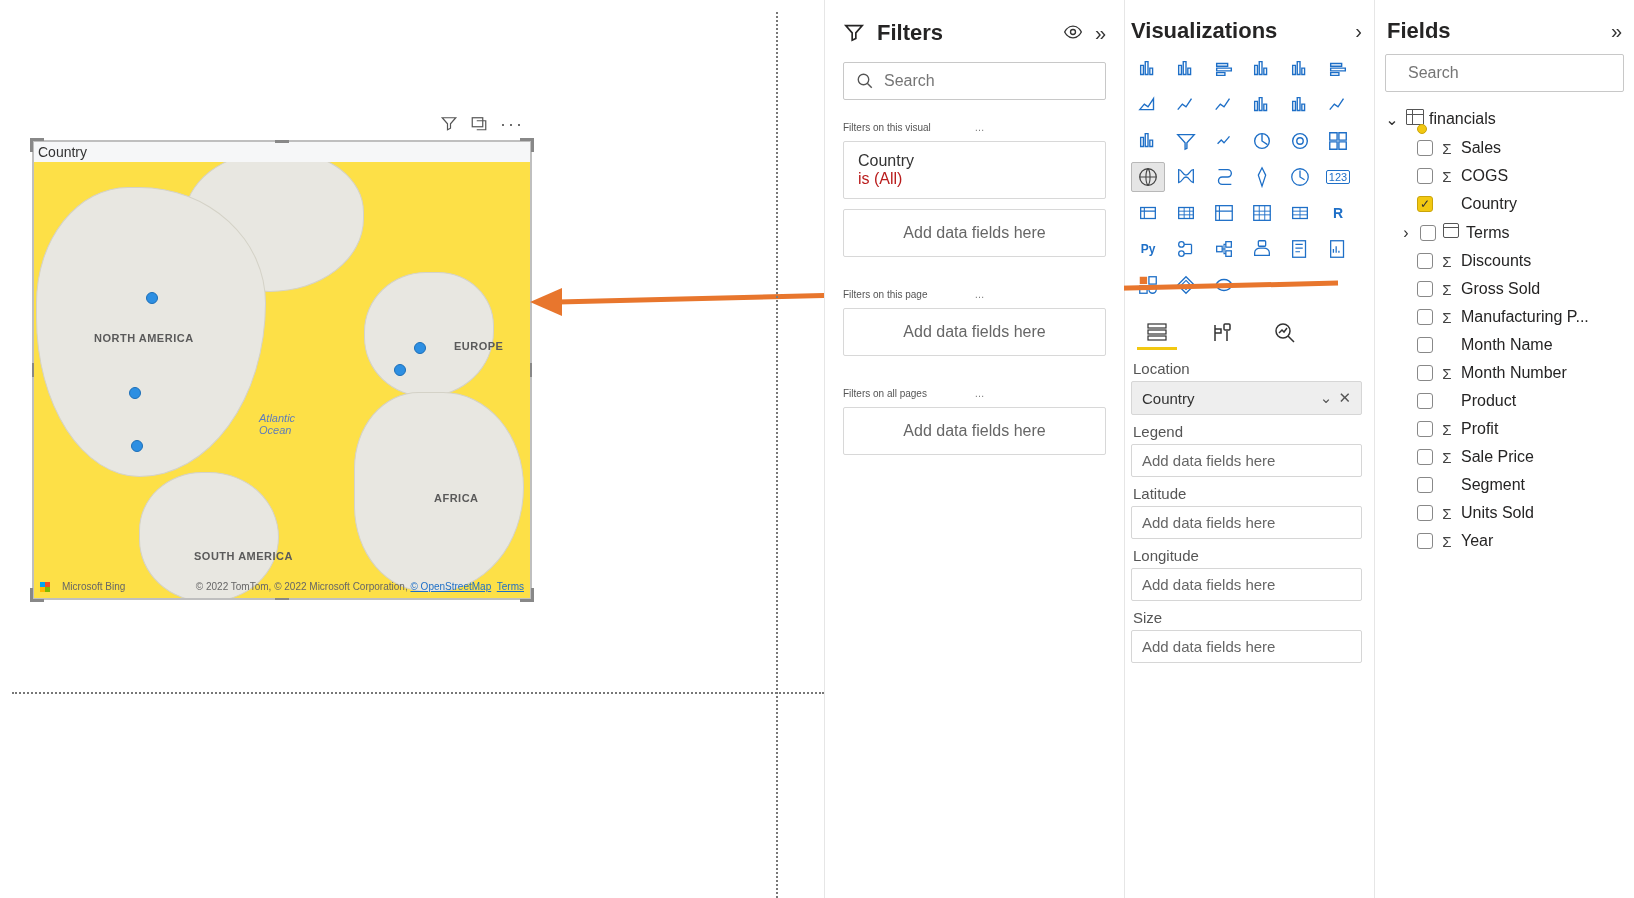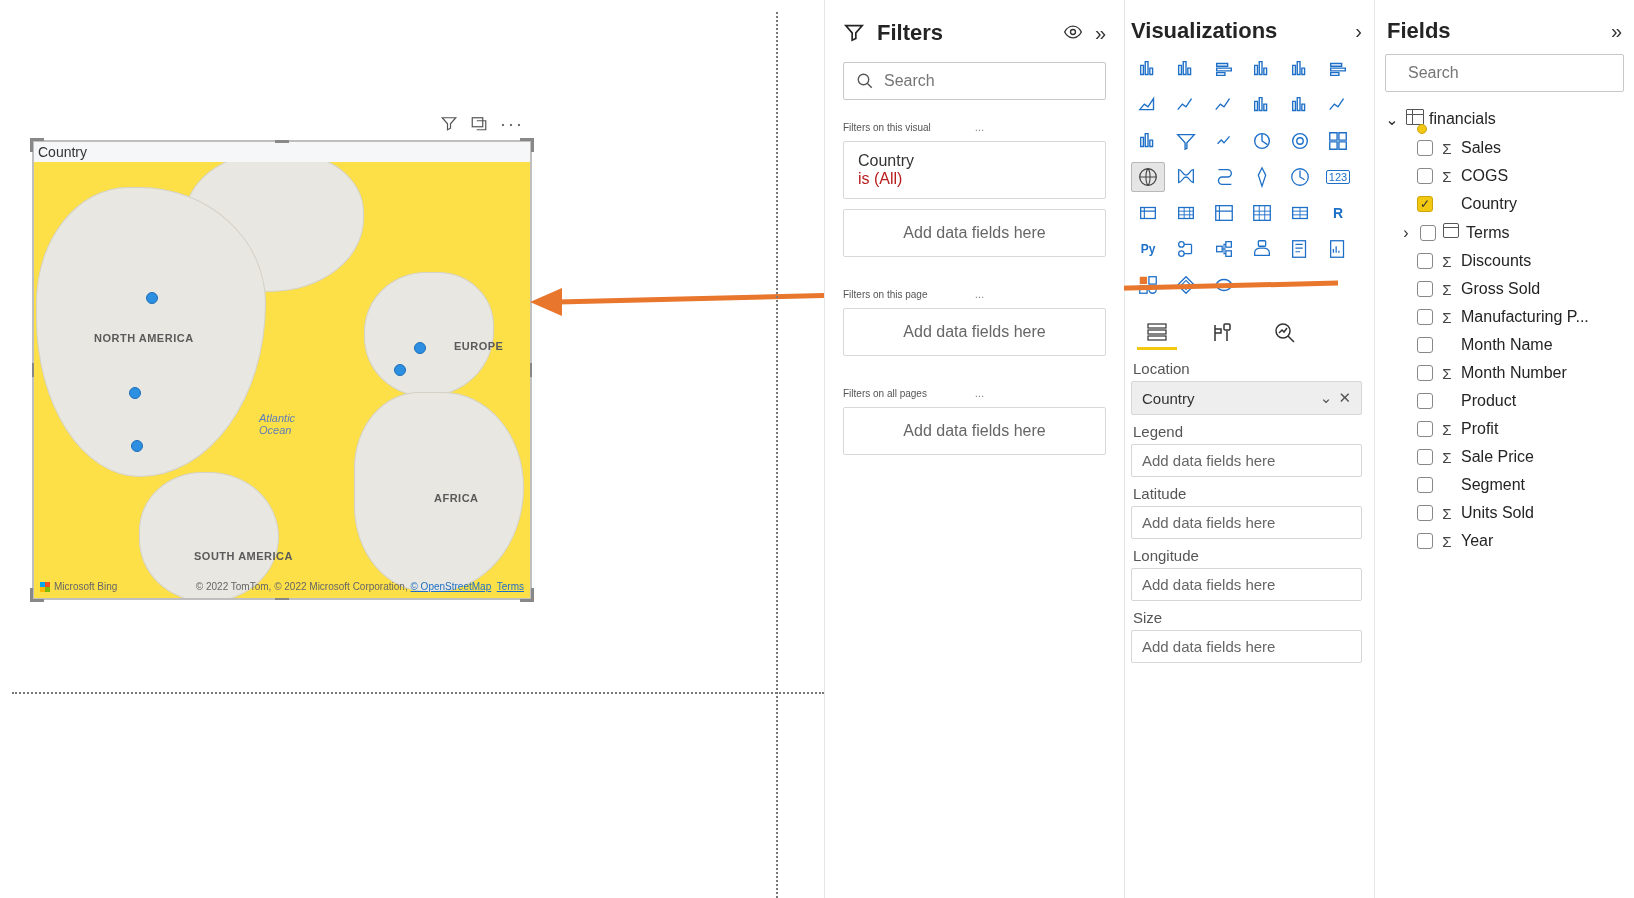--- a/index.html
+++ b/index.html
@@ -69,21 +69,21 @@
 }
 .land{position:absolute; background:#e8e7e1; border:1px solid #d4d2c7;}
 .land.na{left:2px;top:25px;width:230px;height:290px;border-radius:40% 55% 55% 45% / 40% 40% 60% 55%;}
 .land.sa{left:105px;top:310px;width:140px;height:130px;border-radius:45% 50% 50% 48%;}
 .land.eu{left:330px;top:110px;width:130px;height:125px;border-radius:50% 45% 55% 50%;}
 .land.af{left:320px;top:230px;width:170px;height:200px;border-radius:40% 50% 55% 45%;}
 .land.gr{left:150px;top:-10px;width:180px;height:140px;border-radius:50% 45% 55% 50%;}
 .label{position:absolute;font-size:11px;font-weight:700;color:#5a5a5a;letter-spacing:.5px;}
 .ocean-label{position:absolute;font-size:11px;color:#5f7db9;font-style:italic;}
 .dot{position:absolute;width:12px;height:12px;border-radius:50%;background:#2d8fe2;border:1px solid #1c6fb8;}
-.map-attrib{position:absolute;left:6px;bottom:6px;font-size:10px;color:#666;display:flex;align-items:center;gap:4px;}
+.map-attrib{position:absolute;left:6px;bottom:6px;font-size:10px;color:#666;display:flex;align-items:center;gap:12px;}
 .ms-sq{display:inline-block;width:10px;height:10px;background:
   conic-gradient(#f25022 0 25%,#7fba00 0 50%,#ffb900 0 75%,#00a4ef 0);}
 .map-attrib-r{position:absolute;right:6px;bottom:6px;font-size:10px;color:#666;}
 .map-attrib-r a{color:#1e6fc7;text-decoration:underline;}
 
 
 .arrow{
   position:absolute;
   left:530px; top:280px;
   width:810px; height:40px;

